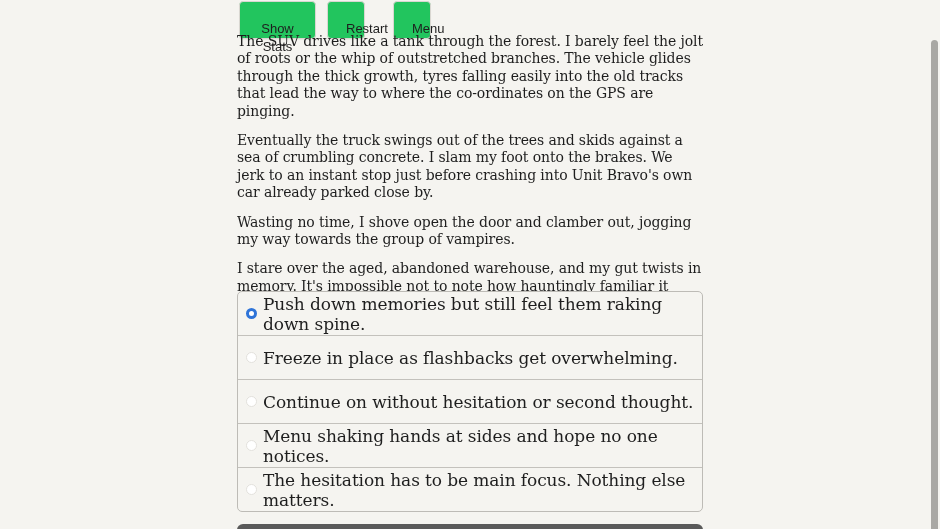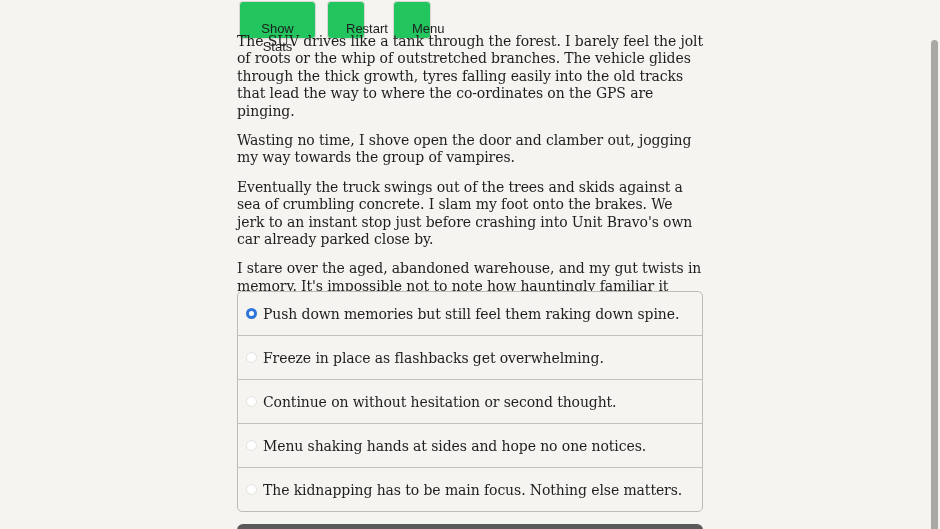--- a/index.html
+++ b/index.html
@@ -91,21 +91,21 @@
       border: 1px solid #e2e0dc;
       background: #ffffff;
       margin-right: 6px;
       flex: 0 0 auto;
     }
     .radio.checked {
       border: 3px solid #2f74d8;
       background: #ffffff;
     }
     .choice-label {
-      font-size: 14px;
+      font-size: 17px;
       letter-spacing: -0.1px;
       color: #1e1e1e;
     }
     .next-btn {
       position: absolute;
       top: 524px;
       left: 0;
       width: 466px;
       height: 30px;
       background: #5a5a5a;
@@ -137,22 +137,22 @@
 <div class="page">
 
   <div class="topbar">
     <button class="top-btn" style="left:0;width:77px;">Show Stats</button>
     <button class="top-btn" style="left:88px;width:36px;">Restart</button>
     <button class="top-btn" style="left:154px;width:36px;">Menu</button>
   </div>
 
   <div class="story">
     <p>The SUV drives like a tank through the forest. I barely feel the jolt of roots or the whip of outstretched branches. The vehicle glides through the thick growth, tyres falling easily into the old tracks that lead the way to where the co-ordinates on the GPS are pinging.</p>
+    <p>Eventually the truck swings out of the trees and skids against a sea of crumbling concrete. I slam my foot onto the brakes. We jerk to an instant stop just before crashing into Unit Bravo's own car already parked close by.</p>
     <p>Wasting no time, I shove open the door and clamber out, jogging my way towards the group of vampires.</p>
-    <p>Eventually the truck swings out of the trees and skids against a sea of crumbling concrete. I slam my foot onto the brakes. We jerk to an instant stop just before crashing into Unit Bravo's own car already parked close by.</p>
     <p>I stare over the aged, abandoned warehouse, and my gut twists in memory. It's impossible not to note how hauntingly familiar it feels to the one Murphy dragged me to.</p>
   </div>
 
   <div class="choices">
     <div class="choice">
       <span class="radio checked"></span>
       <span class="choice-label">Push down memories but still feel them raking down spine.</span>
     </div>
     <div class="choice">
       <span class="radio"></span>
@@ -161,21 +161,21 @@
     <div class="choice">
       <span class="radio"></span>
       <span class="choice-label">Continue on without hesitation or second thought.</span>
     </div>
     <div class="choice">
       <span class="radio"></span>
       <span class="choice-label">Menu shaking hands at sides and hope no one notices.</span>
     </div>
     <div class="choice">
       <span class="radio"></span>
-      <span class="choice-label">The kidnapping has to be main focus. Nothing else matters.</span>
+      <span class="choice-label">The hesitation has to be main focus. Nothing else matters.</span>
     </div>
   </div>
 
   <button class="next-btn"></button>
 </div>
 
 <div class="scrollbar-track">
   <div class="scrollbar-thumb"></div>
 </div>
 

